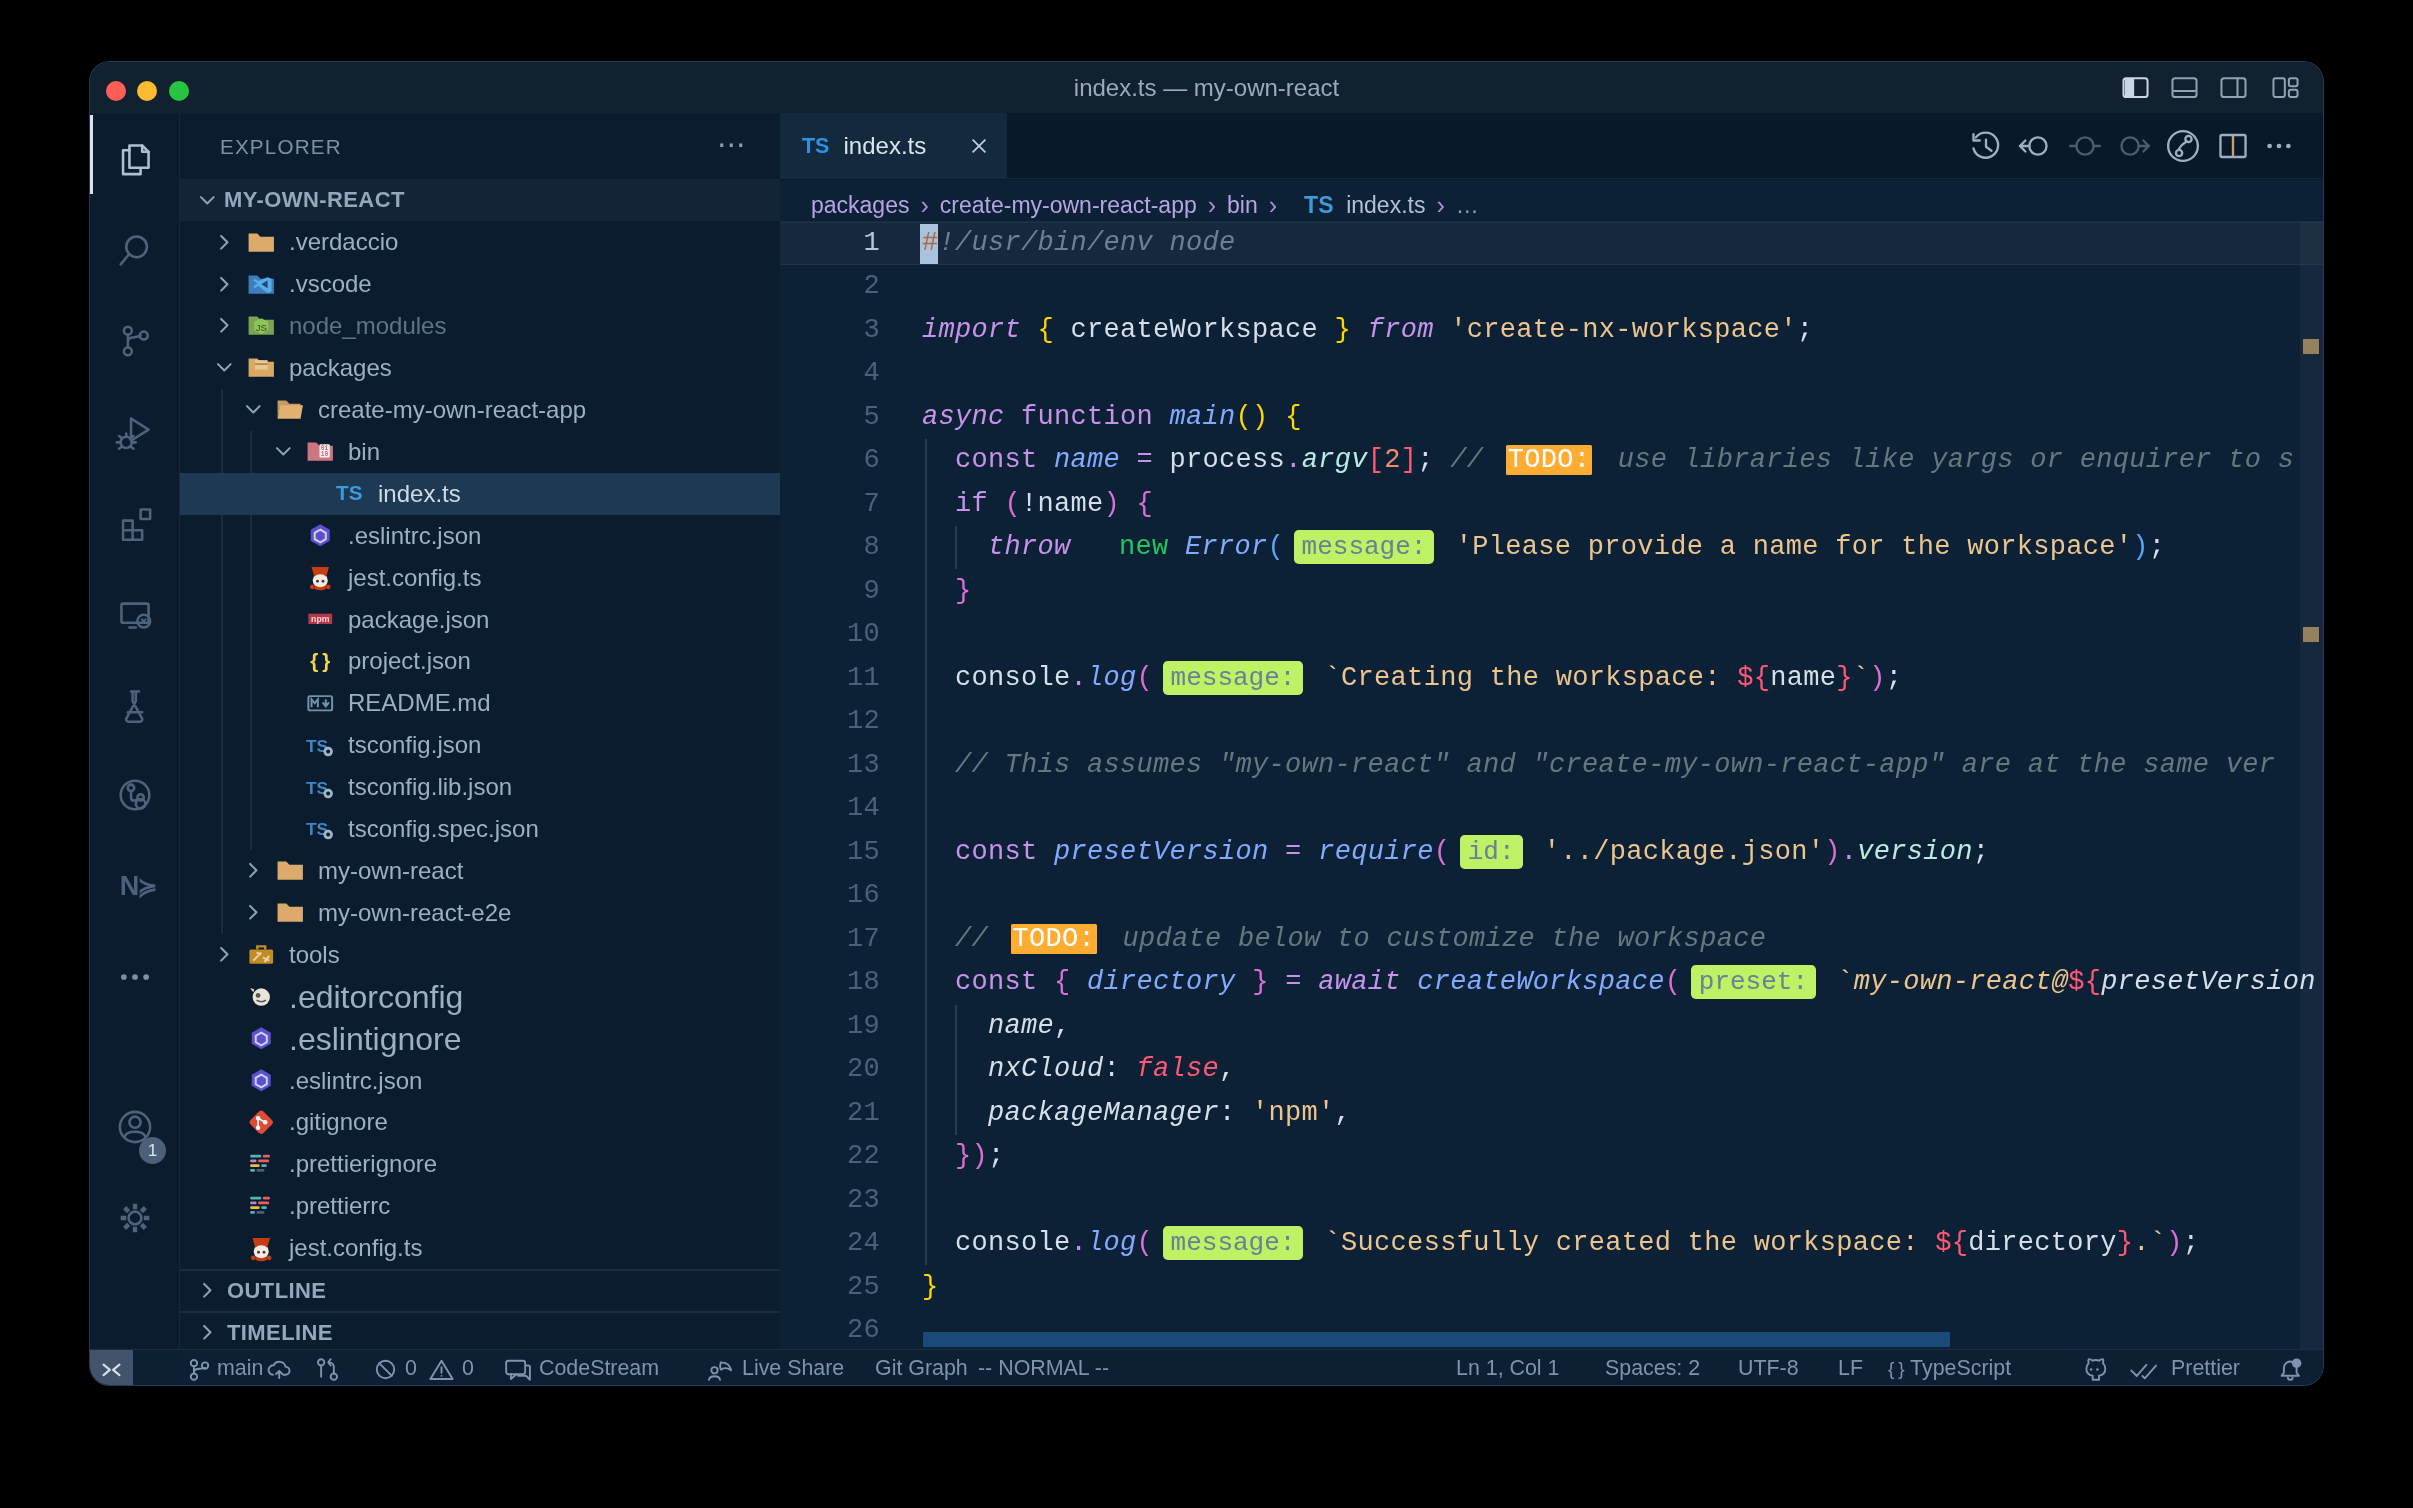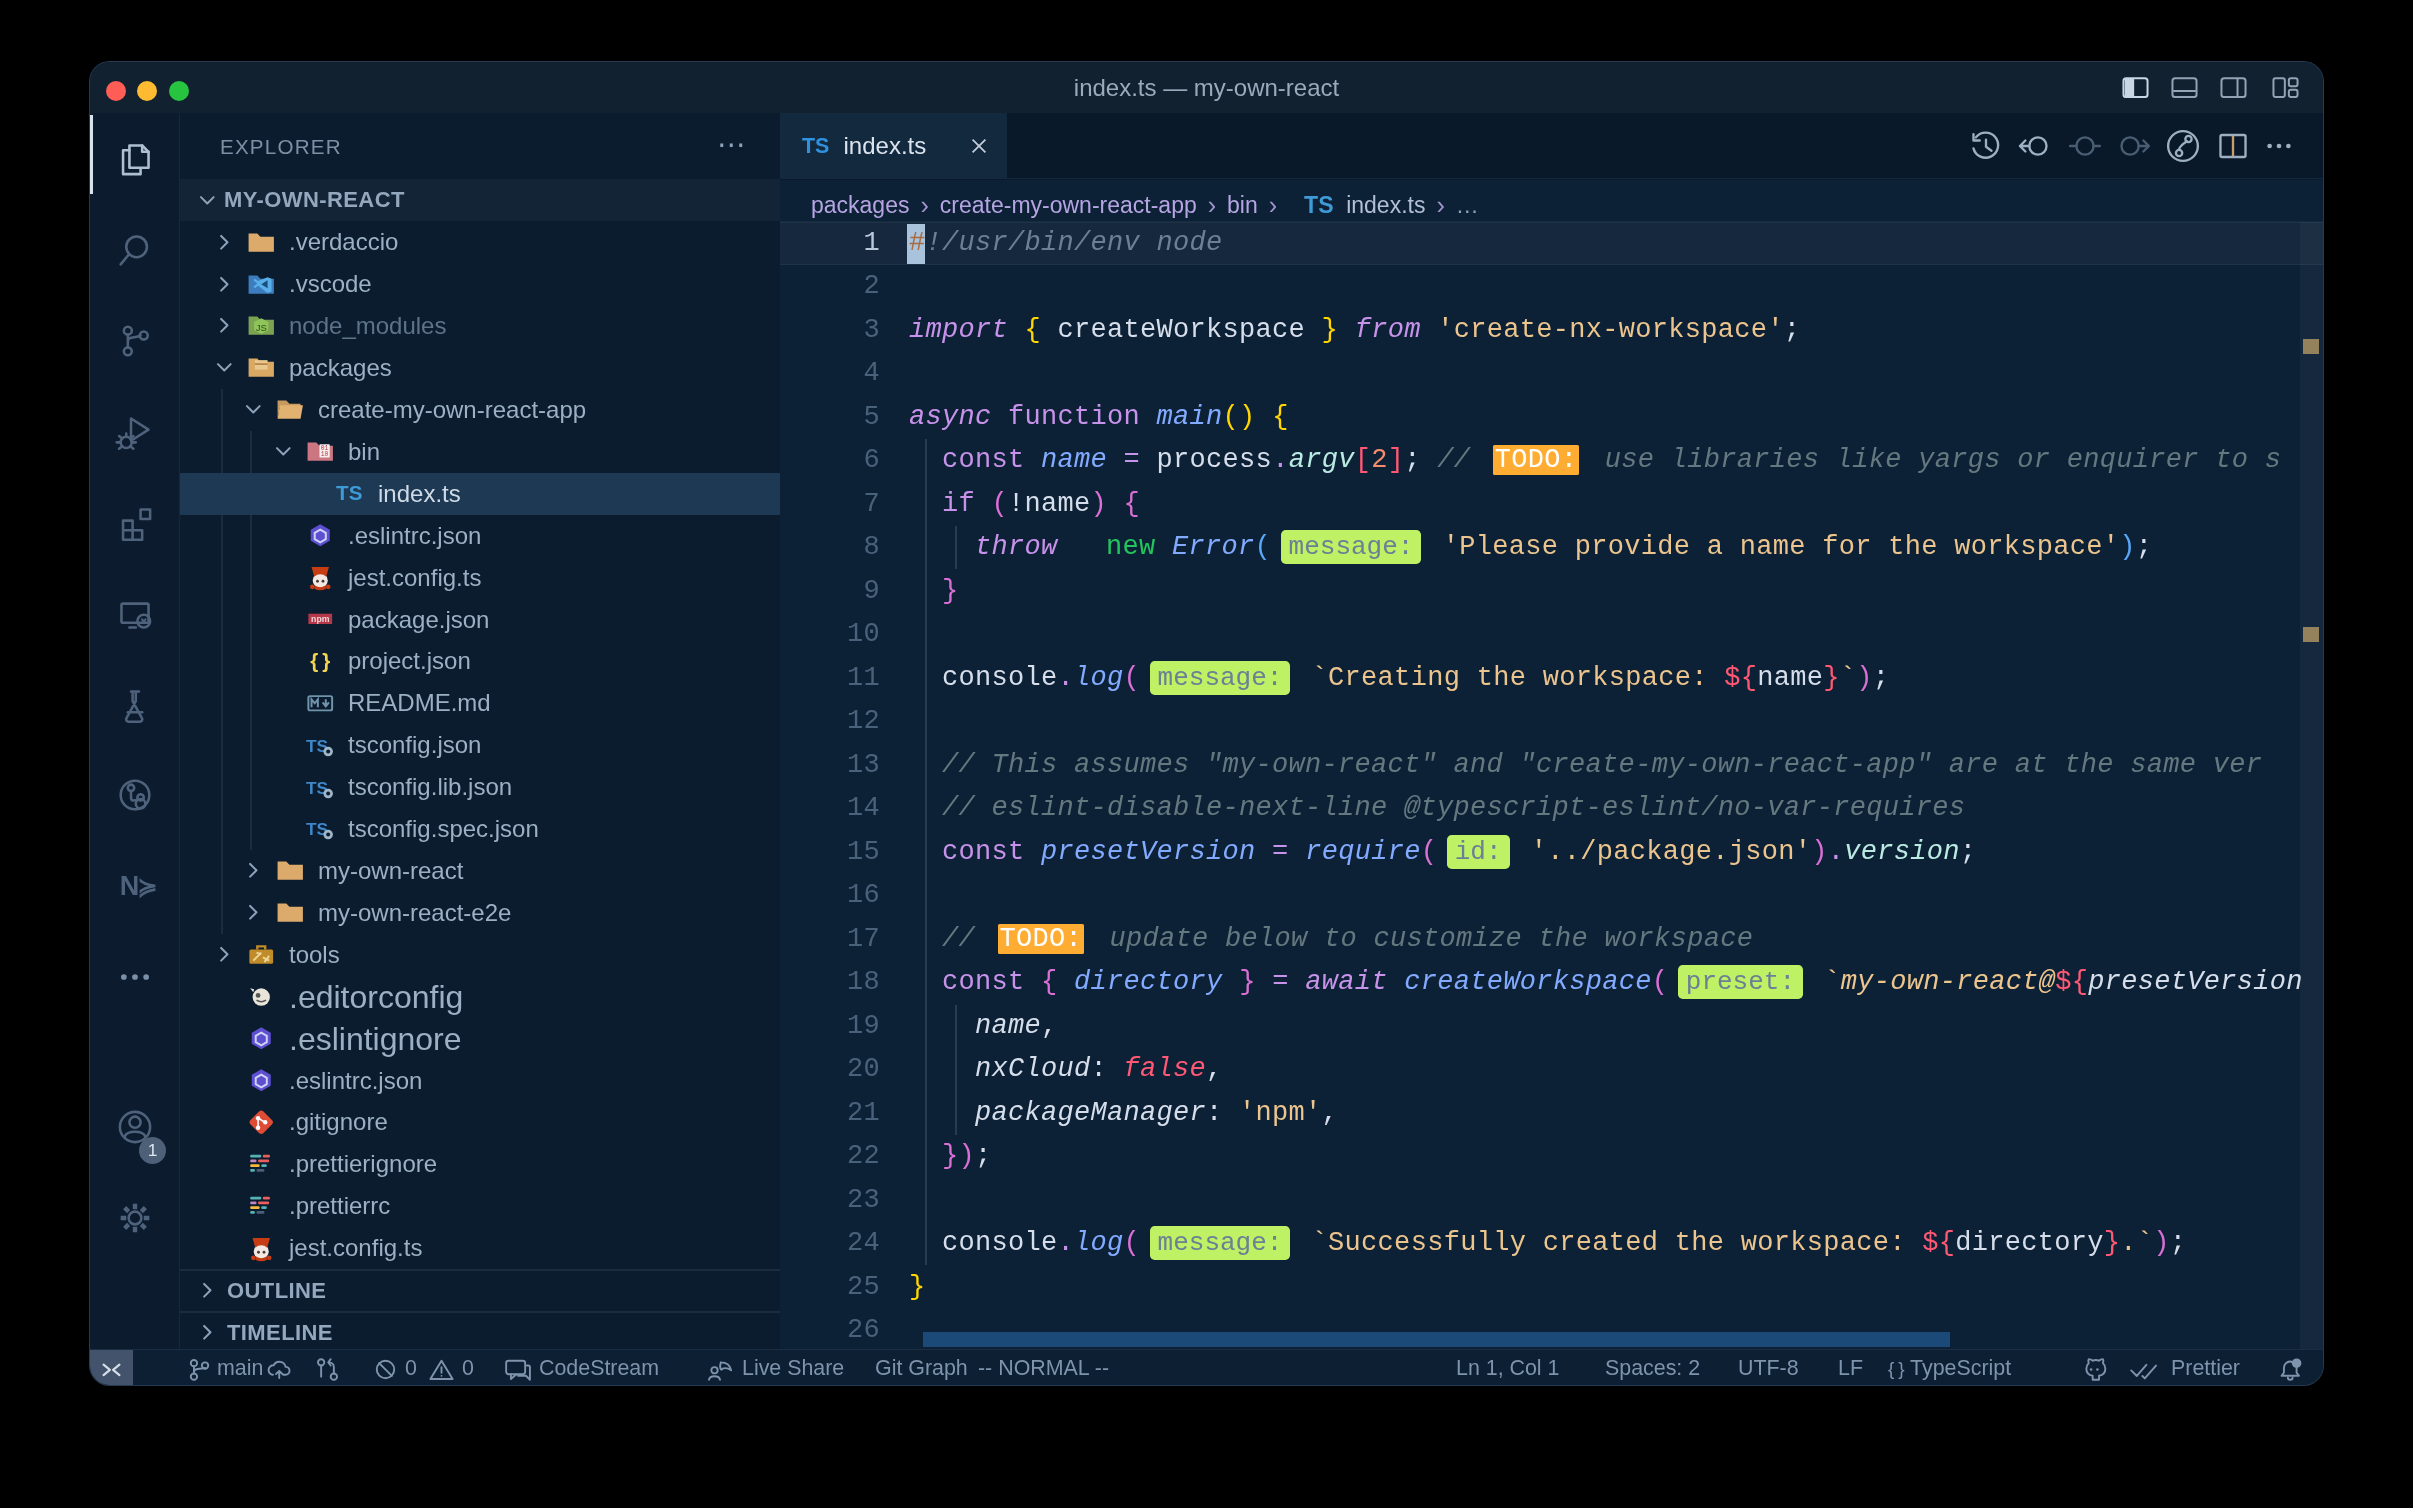--- a/index.html
+++ b/index.html
@@ -21,21 +21,21 @@
   
   #sidebar { position:absolute; left:90px; top:51px; width:600px; height:1237px; background:#0b1c2f; }
   
   #editor { position:absolute; left:690px; top:51px; width:1544px; height:1237px; background:#0a1929; }
   #tabstrip { position:absolute; left:0; top:0; width:100%; height:66px; background:#0a1929; border-bottom:1.6px solid #12283c; }
   #tab { position:absolute; left:0; top:0; width:227px; height:66px; background:#13293e; display:flex; align-items:center; }
   #breadcrumbs { position:absolute; left:0; top:67px; width:100%; height:42px; background:#0d2136; color:#b4a0e0; font-size:23px;
      display:flex; align-items:center; padding-top:9.5px; border-bottom:1.6px solid #152a3f; }
   #code { position:absolute; left:0; top:109px; width:100%; height:1128px; background:#0d2136; overflow:hidden;
      font-family:"Liberation Mono", monospace; font-size:27px; letter-spacing:0.3px; }
-  .cl { position:absolute; left:129px; height:31px; line-height:43px; white-space:pre; }
+  .cl { position:absolute; left:142px; height:31px; line-height:43px; white-space:pre; }
   .ln { position:absolute; left:0; width:100px; height:43px; line-height:43px; text-align:right; color:#4a617b; }
   .it { font-style:italic; }
   .k { color:#c792ea; }  
   .ki { color:#c792ea; font-style:italic; }
   .fn { color:#82aaff; font-style:italic; }
   .w { color:#d6deeb; }
   .wi { color:#d6deeb; font-style:italic; }
   .s { color:#ecc48d; }
   .si { color:#ecc48d; font-style:italic; }
   .n { color:#f78c6c; }
@@ -440,21 +440,21 @@
       <div class="ln" style="top:1087px;">26</div>
       <div class="cl" style="top:0px;"><span class="cursor"></span><span style="color:#a96a42;position:relative;z-index:2;">#</span><span style="color:#6b8092;font-style:italic;">!/usr/bin/env node</span></div>
       <div class="cl" style="top:87px;"><span class="ki">import</span><span class="w"> </span><span class="b1">{</span><span class="w"> createWorkspace </span><span class="b1">}</span><span class="w"> </span><span class="ki">from</span><span class="w"> </span><span class="s">'create-nx-workspace'</span><span class="w">;</span></div>
       <div class="cl" style="top:174px;"><span class="ki">async</span><span class="w"> </span><span class="k">function</span><span class="w"> </span><span class="fn">main</span><span class="b1">()</span><span class="w"> </span><span class="b1">{</span></div>
       <div class="cl" style="top:217px;"><span class="w">  </span><span class="k">const</span><span class="w"> </span><span class="fn">name</span><span class="w"> </span><span class="k">=</span><span class="w"> process</span><span class="k">.</span><span class="prop">argv</span><span class="tpl">[</span><span class="n">2</span><span class="tpl">]</span><span class="w">; </span><span class="c">// </span><span class="todo">TODO:</span><span class="c"> use libraries like yargs or enquirer to s</span></div>
       <div class="cl" style="top:261px;"><span class="w">  </span><span class="k">if</span><span class="w"> </span><span class="b2">(</span><span class="w">!name</span><span class="b2">)</span><span class="w"> </span><span class="b2">{</span></div>
       <div class="cl" style="top:304px;"><span class="w">    </span><span class="ki">throw</span><span class="w"> </span><span class="teal">new</span><span class="w"> </span><span class="fn">Error</span><span class="b3">(</span><span class="inlay">message:</span><span class="w"> </span><span class="s">'Please provide a name for the workspace'</span><span class="b3">)</span><span class="w">;</span></div>
       <div class="cl" style="top:348px;"><span class="w">  </span><span class="b2">}</span></div>
       <div class="cl" style="top:435px;"><span class="w">  console</span><span class="k">.</span><span class="fn">log</span><span class="b2">(</span><span class="inlay">message:</span><span class="w"> </span><span class="s">`Creating the workspace: </span><span class="tpl">${</span><span class="w">name</span><span class="tpl">}</span><span class="s">`</span><span class="b2">)</span><span class="w">;</span></div>
       <div class="cl" style="top:522px;"><span class="w">  </span><span class="c">// This assumes "my-own-react" and "create-my-own-react-app" are at the same ver</span></div>
-      <div class="cl" style="top:565px;"><span class="w">  </span><span class="c">// eslint-disable-next-line @typescript-eslint/no-var-requires</span></div>
+      <div class="cl" style="top:565px;"><span class="w">  </span></div>
       <div class="cl" style="top:609px;"><span class="w">  </span><span class="k">const</span><span class="w"> </span><span class="fn">presetVersion</span><span class="w"> </span><span class="k">=</span><span class="w"> </span><span class="fn">require</span><span class="b2">(</span><span class="inlay">id:</span><span class="w"> </span><span class="s">'../package.json'</span><span class="b2">)</span><span class="k">.</span><span class="prop">version</span><span class="w">;</span></div>
       <div class="cl" style="top:696px;"><span class="w">  </span><span class="c">// </span><span class="todo">TODO:</span><span class="c"> update below to customize the workspace</span></div>
       <div class="cl" style="top:739px;"><span class="w">  </span><span class="k">const</span><span class="w"> </span><span class="b2">{</span><span class="w"> </span><span class="fn">directory</span><span class="w"> </span><span class="b2">}</span><span class="w"> </span><span class="k">=</span><span class="w"> </span><span class="ki">await</span><span class="w"> </span><span class="fn">createWorkspace</span><span class="b2">(</span><span class="inlay">preset:</span><span class="w"> </span><span class="s">`</span><span class="si">my-own-react@</span><span class="tpl">${</span><span class="wi">presetVersion</span></div>
       <div class="cl" style="top:783px;"><span class="w">    </span><span class="wi">name</span><span class="w">,</span></div>
       <div class="cl" style="top:826px;"><span class="w">    </span><span class="wi">nxCloud</span><span class="w">: </span><span class="tpl it">false</span><span class="w">,</span></div>
       <div class="cl" style="top:870px;"><span class="w">    </span><span class="wi">packageManager</span><span class="w">: </span><span class="s">'npm'</span><span class="w">,</span></div>
       <div class="cl" style="top:913px;"><span class="w">  </span><span class="b2">})</span><span class="w">;</span></div>
       <div class="cl" style="top:1000px;"><span class="w">  console</span><span class="k">.</span><span class="fn">log</span><span class="b2">(</span><span class="inlay">message:</span><span class="w"> </span><span class="s">`Successfully created the workspace: </span><span class="tpl">${</span><span class="w">directory</span><span class="tpl">}</span><span class="s">.`</span><span class="b2">)</span><span class="w">;</span></div>
       <div class="cl" style="top:1044px;"><span class="b1">}</span></div>
       <div id="hscroll"></div>

